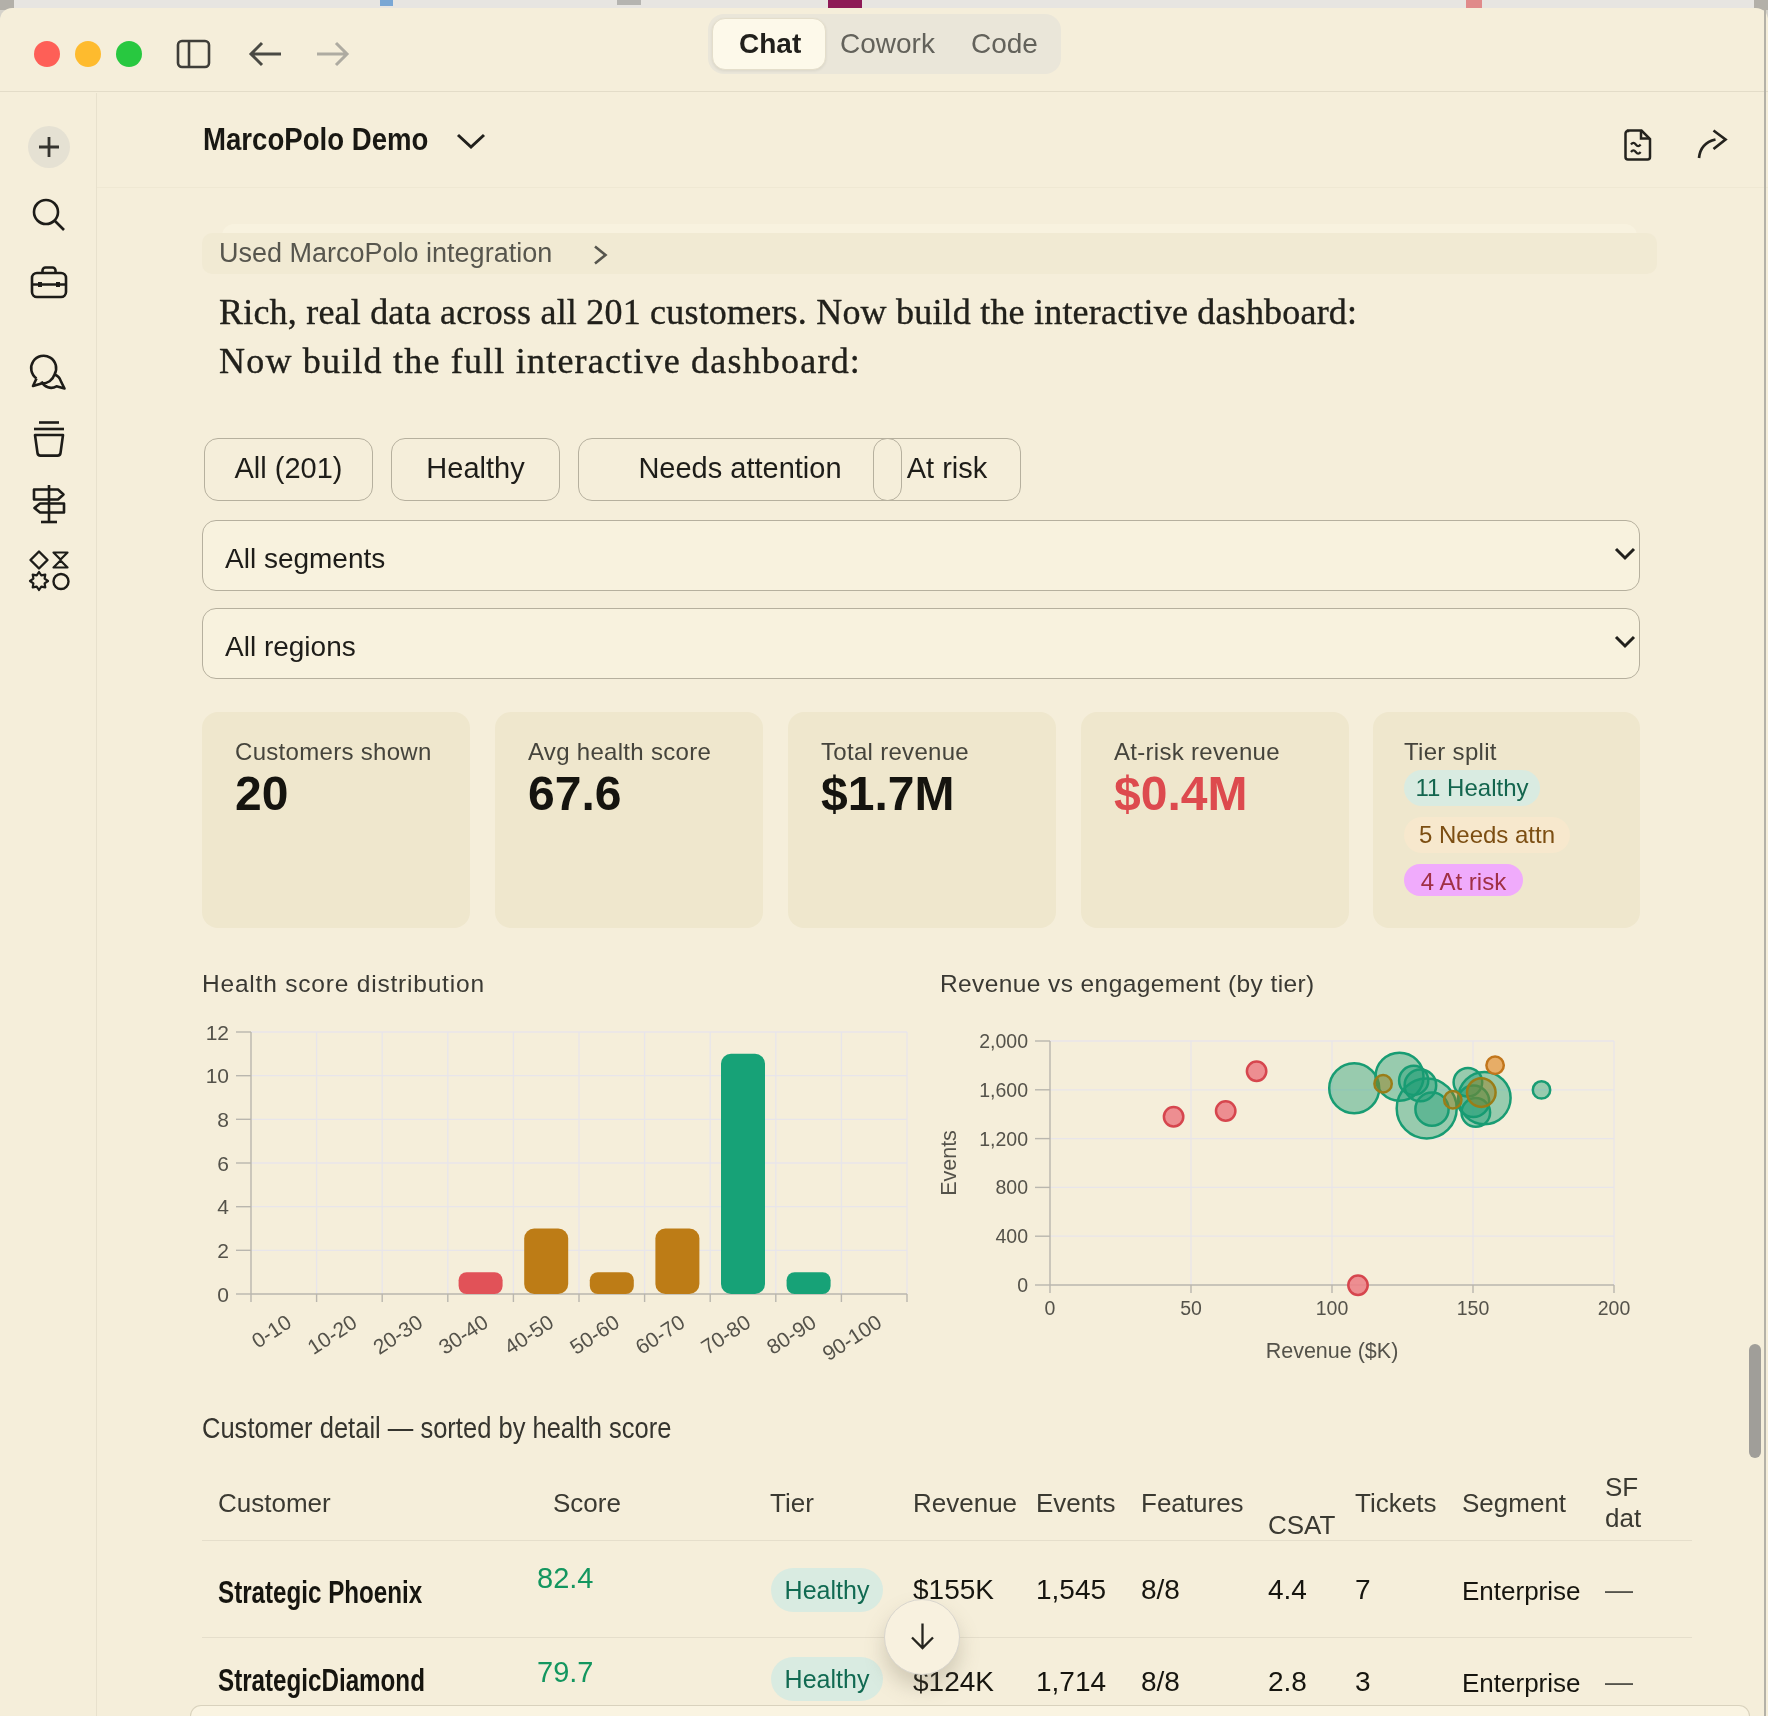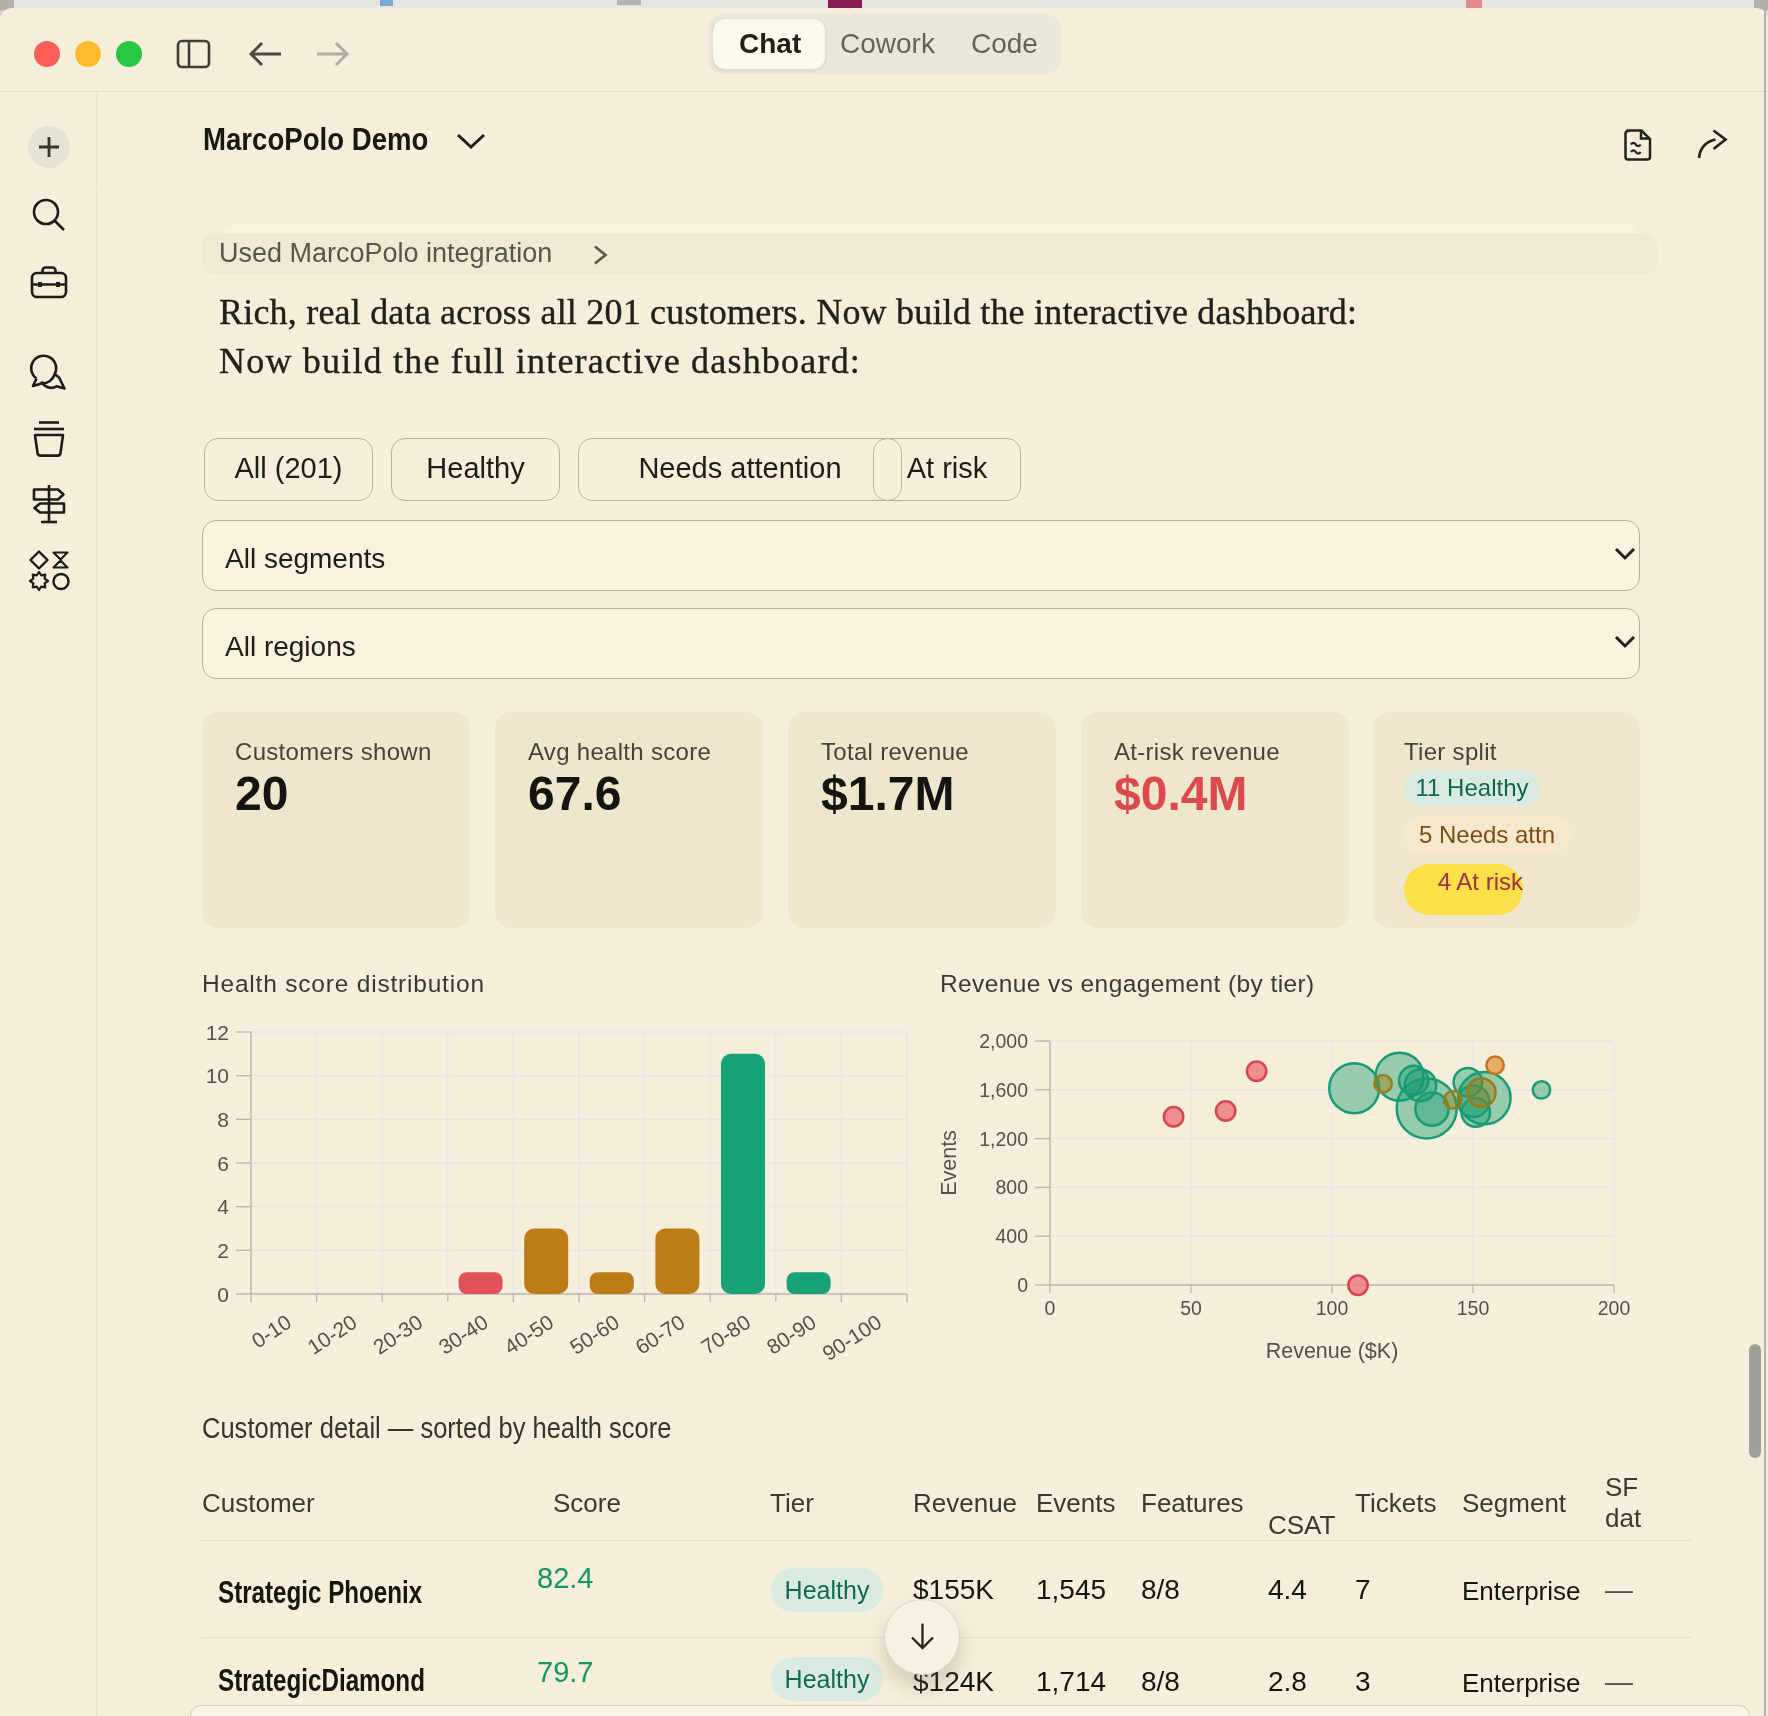--- a/index.html
+++ b/index.html
@@ -168,21 +168,21 @@
     <div class="val">$1.7M</div>
   </div>
   <div class="card" style="left:1081px;width:268px;">
     <div class="lbl">At-risk revenue</div>
     <div class="val" style="color:#dd4a4e;">$0.4M</div>
   </div>
   <div class="card" style="left:1373px;width:267px;padding-left:31px;">
     <div class="lbl">Tier split</div>
     <div style="margin-top:4px;"><span class="pill" style="background:#d9ebe1;color:#13654e;font-size:24px;width:136px;height:36px;line-height:36px;text-align:center;">11 Healthy</span></div>
     <div style="margin-top:11px;"><span class="pill" style="background:#f7e8cd;color:#7c4e12;font-size:24px;width:166px;height:36px;line-height:36px;text-align:center;">5 Needs attn</span></div>
-    <div style="margin-top:11px;"><span class="pill" style="background:#fde047;color:#a03045;font-size:24px;width:119px;height:51px;line-height:36px;text-align:right;">4 At risk</span></div>
+    <div style="margin-top:11px;"><span class="pill" style="background:#f0abfc;color:#a03045;font-size:24px;width:119px;height:32px;line-height:36px;text-align:center;">4 At risk</span></div>
   </div>
 
   <svg class="abs" style="left:202px;top:960px;" width="719" height="440" viewBox="0 0 719 440">
     <text x="0" y="32" font-size="24.5" letter-spacing="0.8" fill="#3a3933">Health score distribution</text>
     <g stroke="#e8e5ea" stroke-width="1.3">
       <line x1="49" y1="290.3" x2="705" y2="290.3"></line>
       <line x1="49" y1="246.7" x2="705" y2="246.7"></line>
       <line x1="49" y1="203" x2="705" y2="203"></line>
       <line x1="49" y1="159.3" x2="705" y2="159.3"></line>
       <line x1="49" y1="115.7" x2="705" y2="115.7"></line>
@@ -316,21 +316,21 @@
     <g fill="rgba(236,131,136,0.9)" stroke="#d6464e" stroke-width="2.5">
       <circle cx="233.6" cy="156.7" r="9.7"></circle>
       <circle cx="285.7" cy="151" r="9.7"></circle>
       <circle cx="316.6" cy="111.3" r="9.7"></circle>
       <circle cx="418" cy="325.2" r="9.7"></circle>
     </g>
   </svg>
 
   <div class="abs" style="left:202px;top:1413px;font-size:29px;line-height:30px;color:#35342e;transform:scaleX(0.88);transform-origin:0 50%;">Customer detail — sorted by health score</div>
 
-  <div class="thead" style="left:202px;top:1488px;">Customer</div>
+  <div class="thead" style="left:218px;top:1488px;">Customer</div>
   <div class="thead" style="left:537px;top:1488px;margin-left:16px;">Score</div>
   <div class="thead" style="left:770px;top:1488px;">Tier</div>
   <div class="thead" style="left:913px;top:1488px;">Revenue</div>
   <div class="thead" style="left:1036px;top:1488px;">Events</div>
   <div class="thead" style="left:1141px;top:1488px;">Features</div>
   <div class="thead" style="left:1268px;top:1488px;margin-top:22px;">CSAT</div>
   <div class="thead" style="left:1355px;top:1488px;">Tickets</div>
   <div class="thead" style="left:1462px;top:1488px;">Segment</div>
   <div class="thead" style="left:1605px;top:1472px;">SF<br>dat</div>
   <div class="tline" style="top:1540px;"></div>

